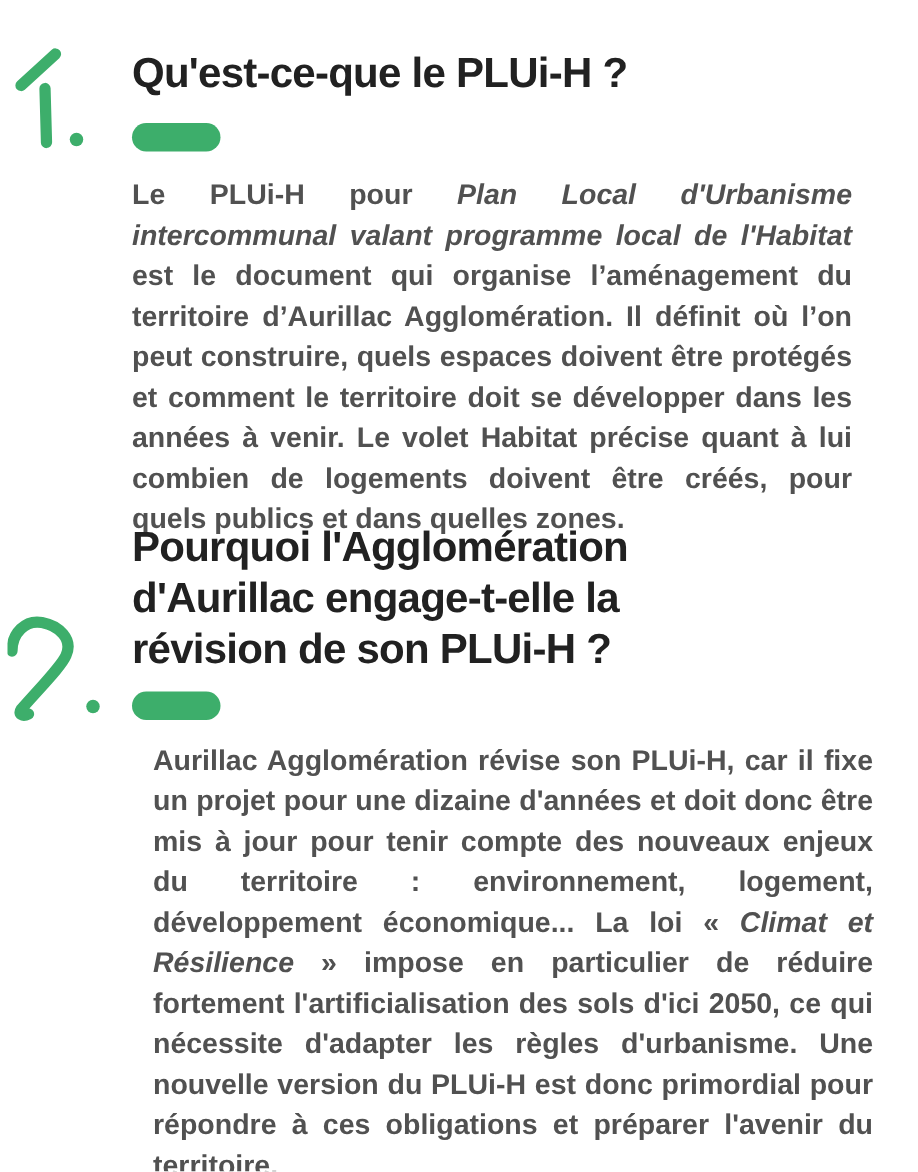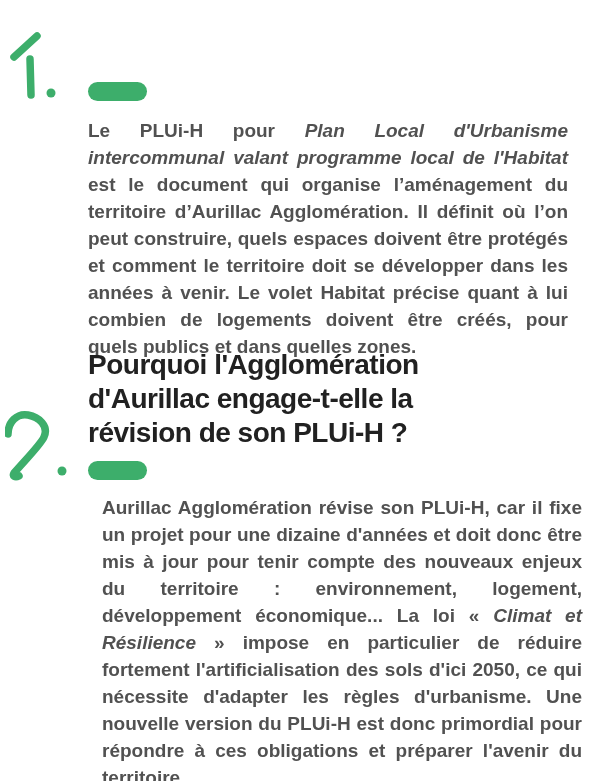--- a/index.html
+++ b/index.html
@@ -62,20 +62,21 @@
 <body>
 
 <div class="page">
 
   <svg class="numeral" style="left:10px; top:32px; width:52px; height:72px;" viewBox="0 0 52 72" role="img" aria-label="1.">
     <path d="M 27 4 L 4 25"></path>
     <path d="M 20 27 L 21 63"></path>
     <circle cx="41" cy="61" r="4.5"></circle>
   </svg>
 
+  <h2 class="heading h1">Qu'est-ce-que le PLUi-H ?</h2>
 
   <div class="dash d1"></div>
 
   <p class="body p1" lang="fr"><span>Le PLUi-H pour </span><span class="it">Plan Local d'Urbanisme intercommunal valant programme local de l'Habitat</span><span> est le document qui organise l’aménagement du territoire d’Aurillac Agglomération. Il définit où l’on peut construire, quels espaces doivent être protégés et comment le territoire doit se développer dans les années à venir. Le volet Habitat précise quant à lui combien de logements doivent être créés, pour quels publics et dans quelles zones.</span></p>
 
   <svg class="numeral" style="left:5px; top:408px; width:64px; height:74px;" viewBox="0 0 64 74" role="img" aria-label="2.">
     <path d="M 3 26 C 3 14, 12 5, 23 7 C 34 9, 44 18, 39 29 C 36 36, 24 48, 9 65 C 7 68, 10 70, 14 68"></path>
     <circle cx="57" cy="63" r="4.5"></circle>
   </svg>
 

